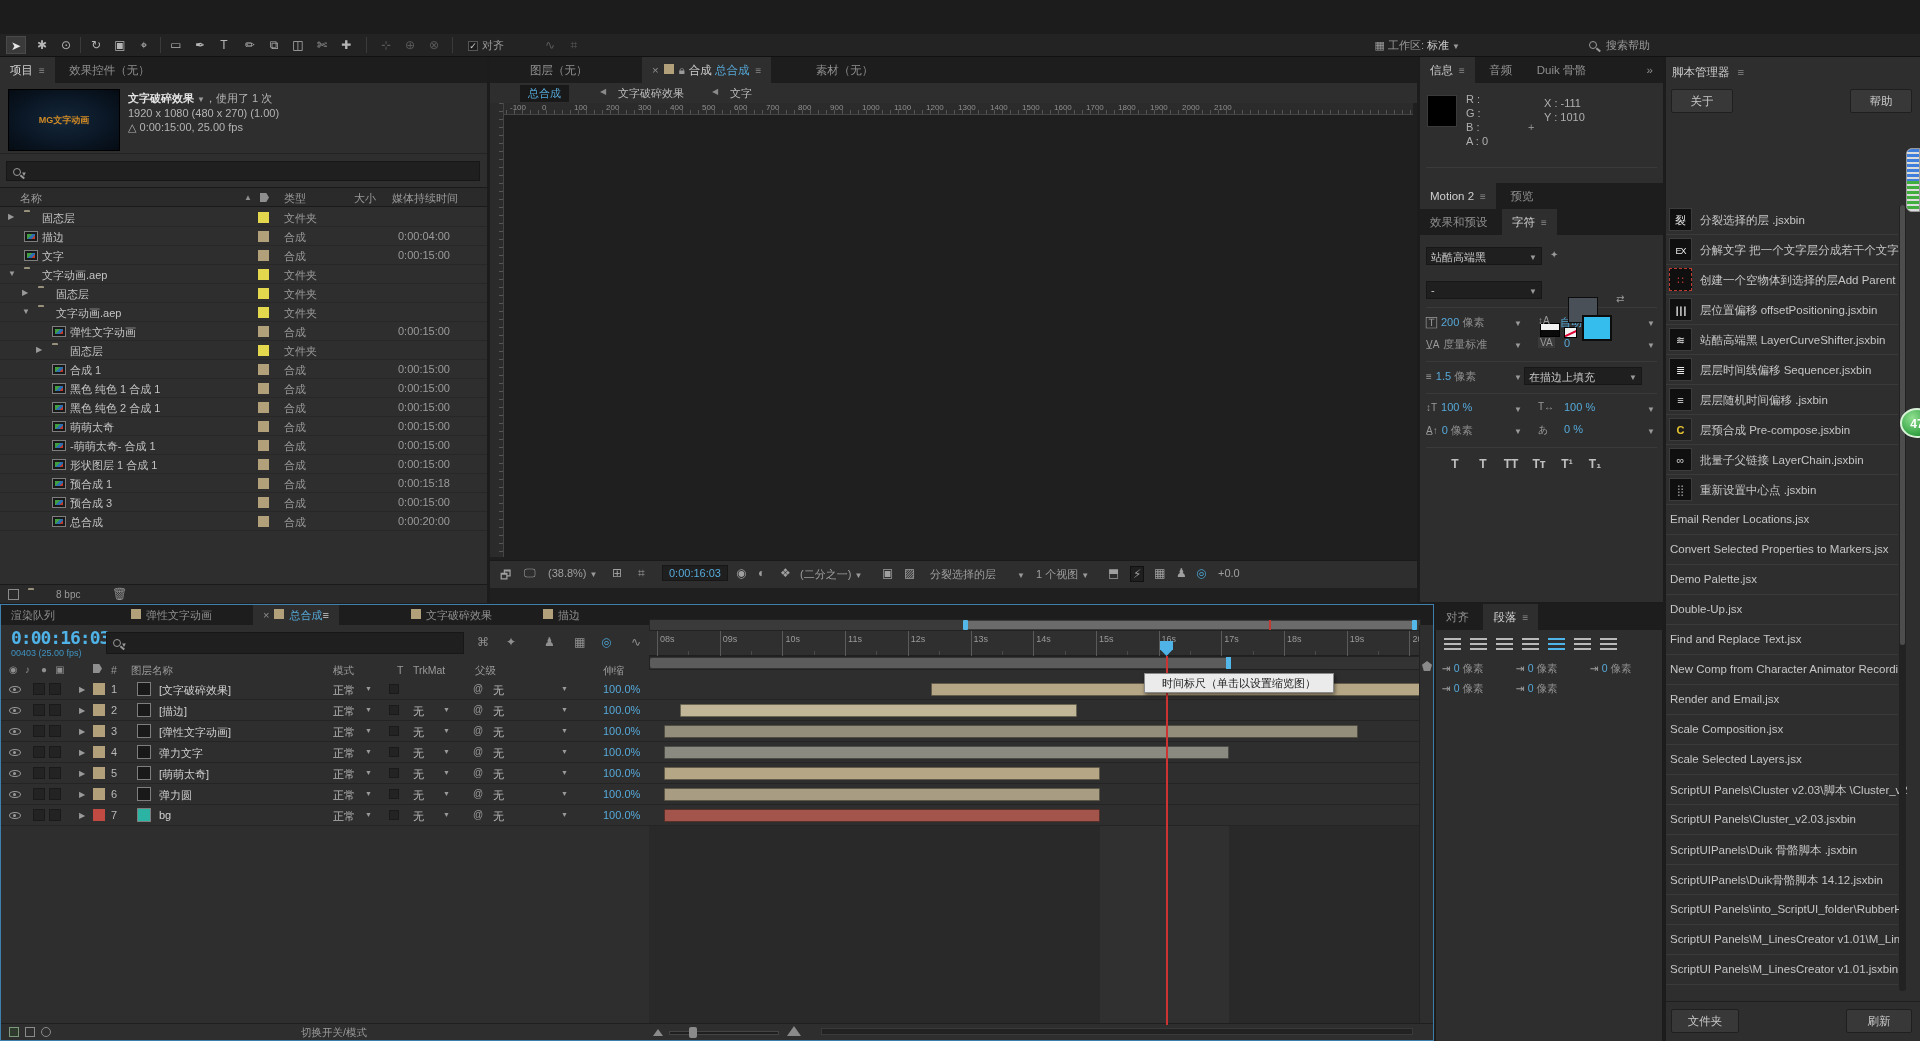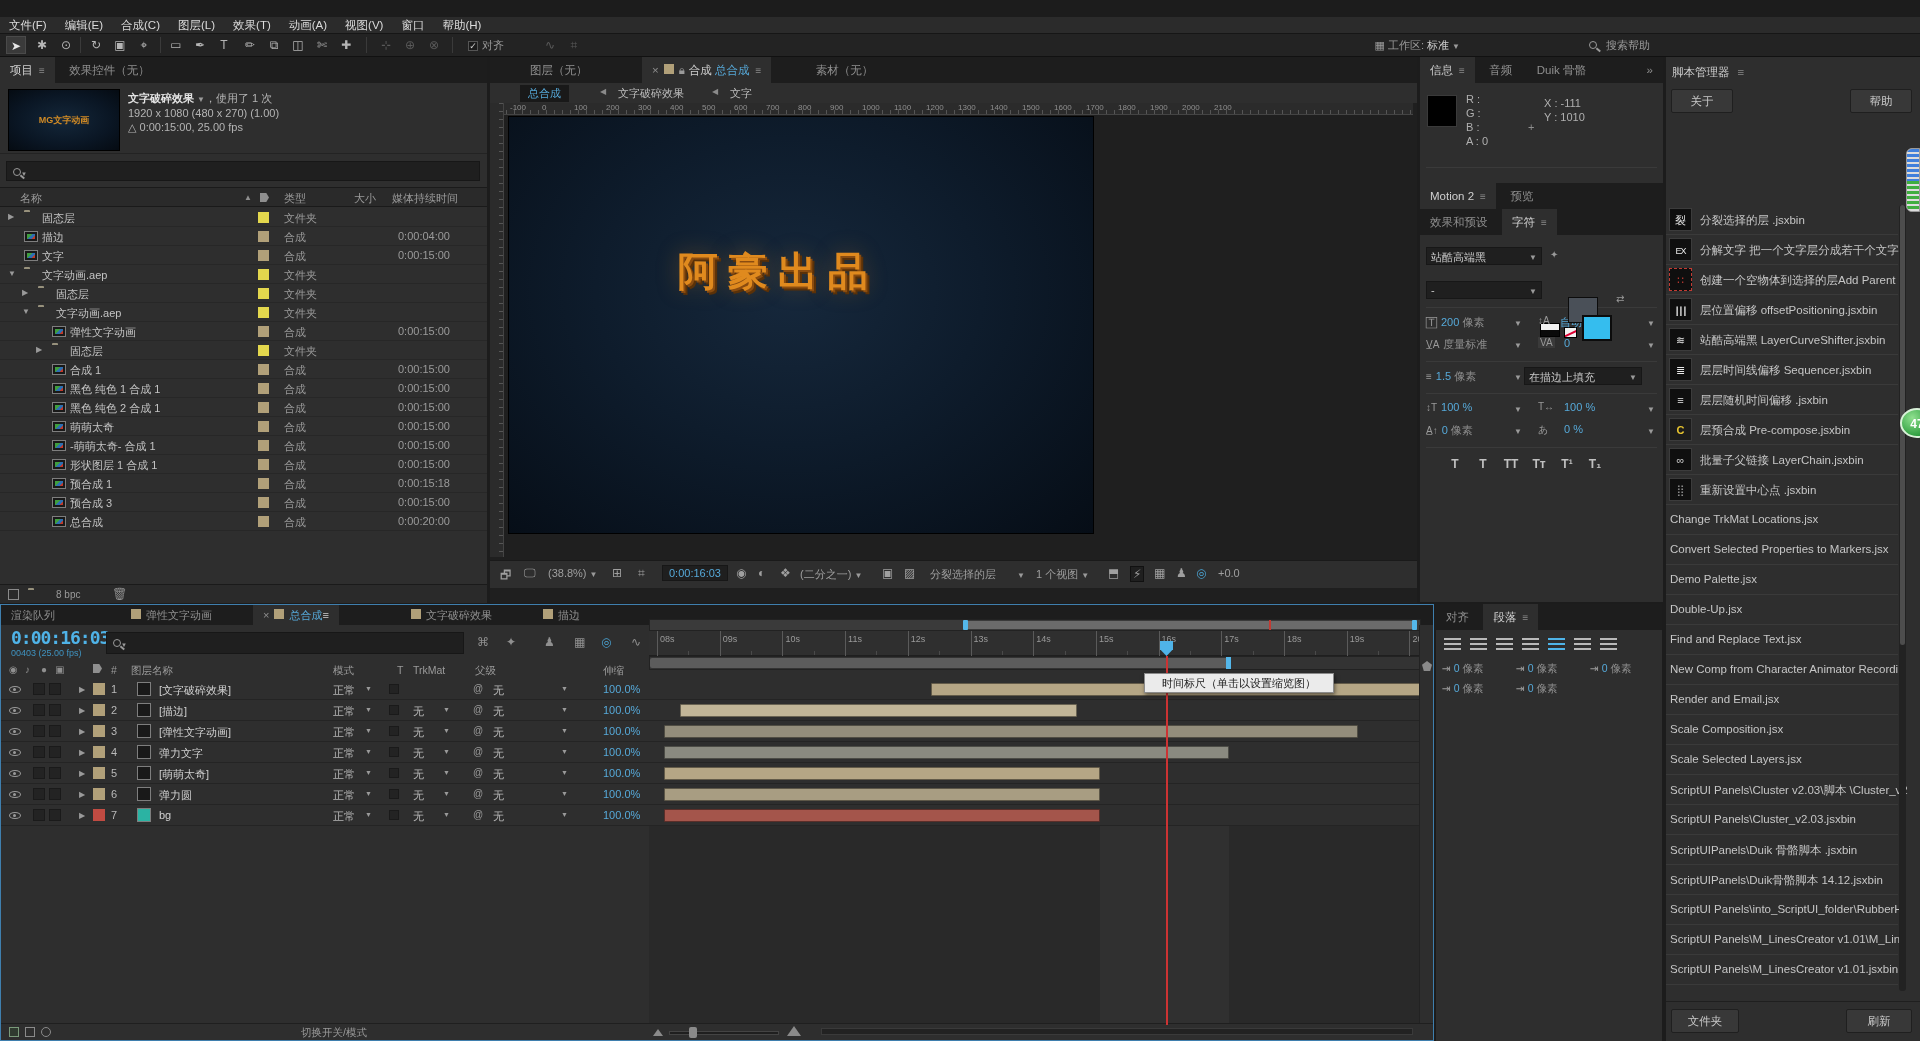--- a/index.html
+++ b/index.html
@@ -216,23 +216,20 @@
     border:1px solid #999; border-radius:6px 0 0 6px; z-index:20; overflow:hidden; }
   .stripes .b { height:32px; background:repeating-linear-gradient(#3f7fdb 0 3px,#dcdcdc 3px 5px); }
   .stripes .g { height:30px; background:repeating-linear-gradient(#3fae3f 0 3px,#dcdcdc 3px 5px); }
 </style>
 </head>
 <body>
 
 <div id="app">
 
 
-  <div class="menubar">
-    
-  <span class="mitem">文件(F)</span><span class="mitem">编辑(E)</span><span class="mitem">合成(C)</span><span class="mitem">图层(L)</span><span class="mitem">效果(T)</span><span class="mitem">动画(A)</span><span class="mitem">视图(V)</span><span class="mitem">窗口</span><span class="mitem">帮助(H)</span></div>
 
   <div class="tooldock">
     <span class="tool sel" style="left:6px">➤</span>
     <span class="tool" style="left:32px">✱</span>
     <span class="tool" style="left:56px">⊙</span>
     <span class="tsep" style="left:80px"></span>
     <span class="tool" style="left:86px">↻</span>
     <span class="tool" style="left:110px">▣</span>
     <span class="tool" style="left:134px">⌖</span>
     <span class="tsep" style="left:160px"></span>
@@ -490,23 +487,20 @@
         <span style="position: absolute; left: 484px;">1400</span>
         <span style="position: absolute; left: 516px;">1500</span>
         <span style="position: absolute; left: 548px;">1600</span>
         <span style="position: absolute; left: 580px;">1700</span>
         <span style="position: absolute; left: 612px;">1800</span>
         <span style="position: absolute; left: 644px;">1900</span>
         <span style="position: absolute; left: 676px;">2000</span>
         <span style="position: absolute; left: 708px;">2100</span>
       </div>
     <div class="vruler"></div>
-    <div class="canvas">
-      <div class="comp-title">阿豪出品</div>
-    </div>
     <div class="vtoolbar">
       <span class="vtb icon" style="left:10px">🗗︎</span>
       <span class="vtb icon" style="left:34px">🖵︎</span>
       <span class="vtb" style="left:58px"><span>(38.8%)</span> <span class="ddarrow">▼</span></span>
       <span class="vtb icon" style="left:122px">⊞</span>
       <span class="vtb icon" style="left:148px">⌗</span>
       <span class="vtb tcbox" style="left:172px;top:4px">0:00:16:03</span>
       <span class="vtb icon" style="left:246px">◉</span>
       <span class="vtb icon" style="left:268px">◐</span>
       <span class="vtb icon" style="left:290px">❖</span>
@@ -701,21 +695,21 @@
           <span class="slabel" style="left: 34px;">批量子父链接 LayerChain.jsxbin</span>
         </div>
 
         <div class="srow" style="position: absolute; top: 270px;">
           <span class="sicon ic-center"></span>
           <span class="slabel" style="left: 34px;">重新设置中心点 .jsxbin</span>
         </div>
 
         <div class="srow" style="position: absolute; top: 300px;">
 
-          <span class="slabel" style="left: 4px;">Change TrkMat Locations.jsx</span>
+          <span class="slabel" style="left: 4px;">Email Render Locations.jsx</span>
         </div>
 
         <div class="srow" style="position: absolute; top: 330px;">
 
           <span class="slabel" style="left: 4px;">Convert Selected Properties to Markers.jsx</span>
         </div>
 
         <div class="srow" style="position: absolute; top: 360px;">
 
           <span class="slabel" style="left: 4px;">Demo Palette.jsx</span>

